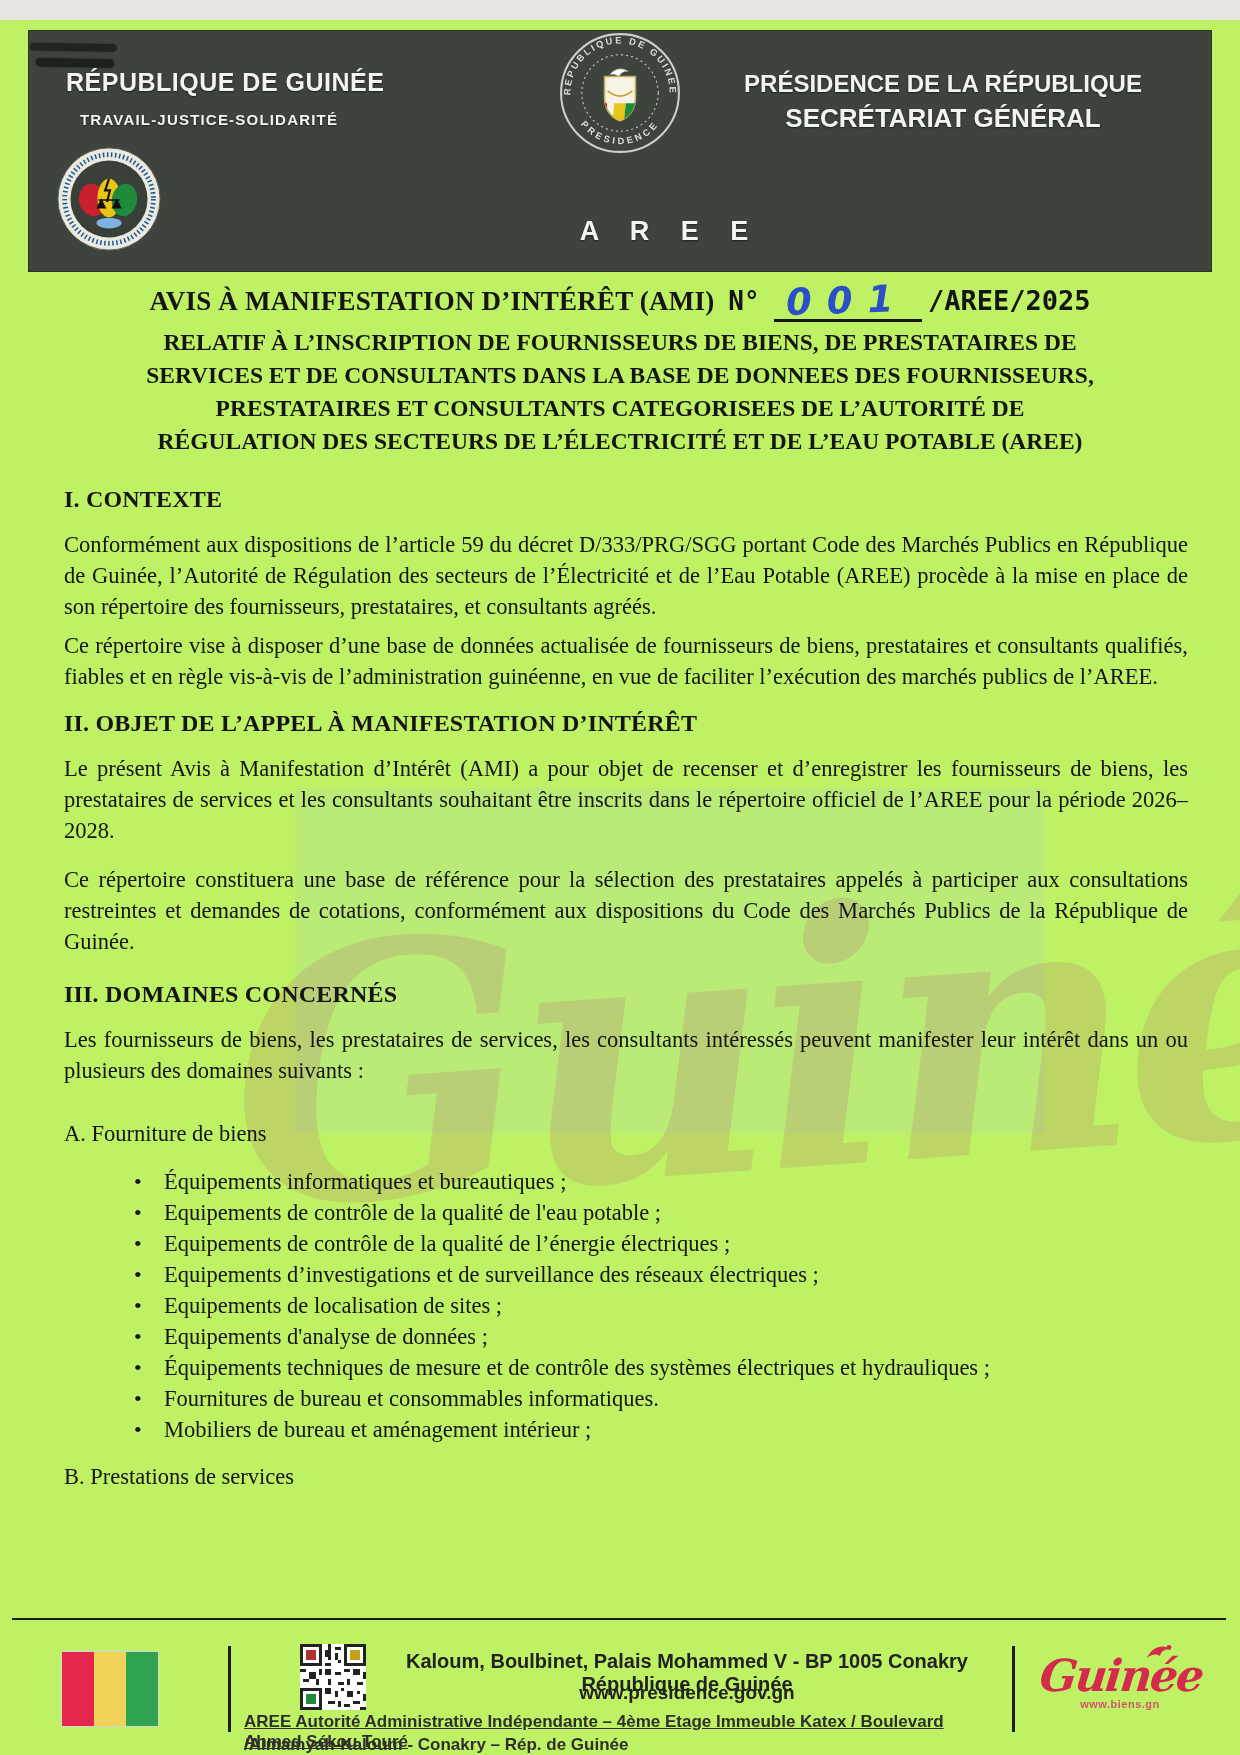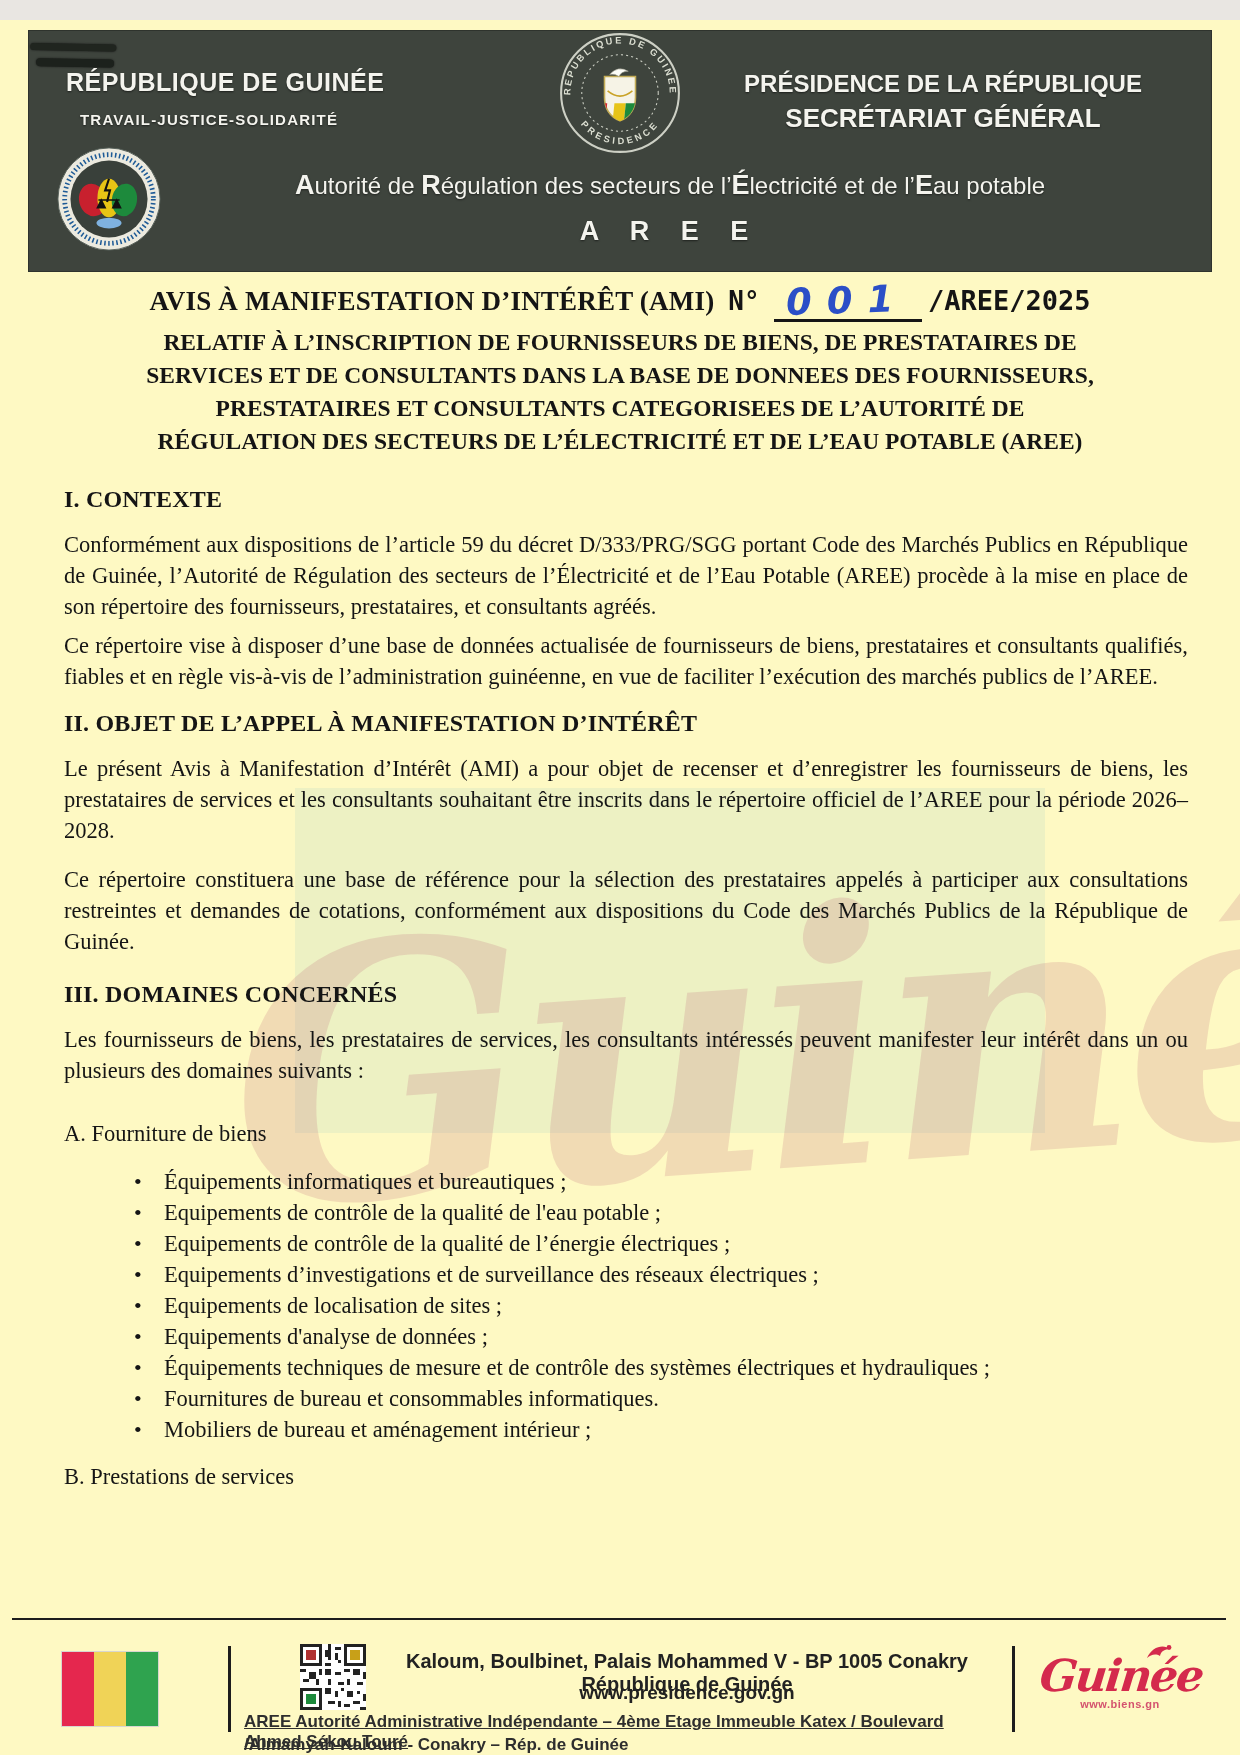--- a/index.html
+++ b/index.html
@@ -1,16 +1,16 @@
 <!DOCTYPE html>
 <html><head>
 <meta charset="utf-8">
 <style>
   html,body{margin:0;padding:0;background:#d8d6d2;}
-  .page{position:relative;width:1240px;height:1755px;background:#fef9c3;overflow:hidden;
+  .page{position:relative;width:1240px;height:1755px;background:#bef264;overflow:hidden;
         font-family:"Liberation Serif",serif;color:#151515;}
   .scan-strip{position:absolute;left:0;top:0;width:1240px;height:20px;background:#e9e6e2;}
 
   
   .banner{position:absolute;left:28px;top:30px;width:1184px;height:242px;background:#3e443d;
           box-shadow:0 0 0 1px #2e332d inset;}
   .banner *{color:#f4f4ee;}
   .staple{position:absolute;left:0px;top:10px;width:120px;height:50px;transform:rotate(1deg);}
   .staple .bar1{position:absolute;left:2px;top:4px;width:86px;height:7px;background:#20251f;border-radius:4px;box-shadow:0 0 2px #111;}
   .staple .bar2{position:absolute;left:8px;top:19px;width:78px;height:8px;background:#1c211c;border-radius:4px;box-shadow:0 0 2px #111;}
@@ -138,23 +138,20 @@
         <circle cx="55" cy="55" r="40" fill="#39403a"></circle>
         <ellipse cx="38" cy="56" rx="14" ry="17" fill="#c8202e" transform="rotate(-14 38 56)"></ellipse>
         <ellipse cx="55" cy="54" rx="12" ry="20" fill="#e7c415"></ellipse>
         <ellipse cx="71" cy="56" rx="13" ry="17" fill="#1d8a3c" transform="rotate(10 71 56)"></ellipse>
         <ellipse cx="55" cy="80" rx="13" ry="5.5" fill="#7fb2e0"></ellipse>
         <path d="M55,34 l-4,12 h5 l-3,12" stroke="#111" stroke-width="2.2" fill="none"></path>
         <path d="M44,56 h22 M47,56 l-4,8 h8 Z M63,56 l-4,8 h8 Z" stroke="#111" stroke-width="1.6" fill="#111"></path>
       </svg>
     </div>
 
-    <div class="b-auth">
-      <span class="cap">A</span><span>utorité de </span><span class="cap">R</span><span>égulation des secteurs de l’</span><span class="cap">É</span><span>lectricité et de l’</span><span class="cap">E</span><span>au potable</span>
-    </div>
     <div class="b-acronym">A R E E</div>
   </div>
 
   <div class="wm-rect"></div>
   <div class="wm-text">Guinée</div>
 
   <div class="title-row">
     <span class="t-serif">AVIS À MANIFESTATION D’INTÉRÊT (AMI)</span>
     <span class="t-no">N°</span>
     <span class="t-underline"><span class="t-hand">001</span></span>

